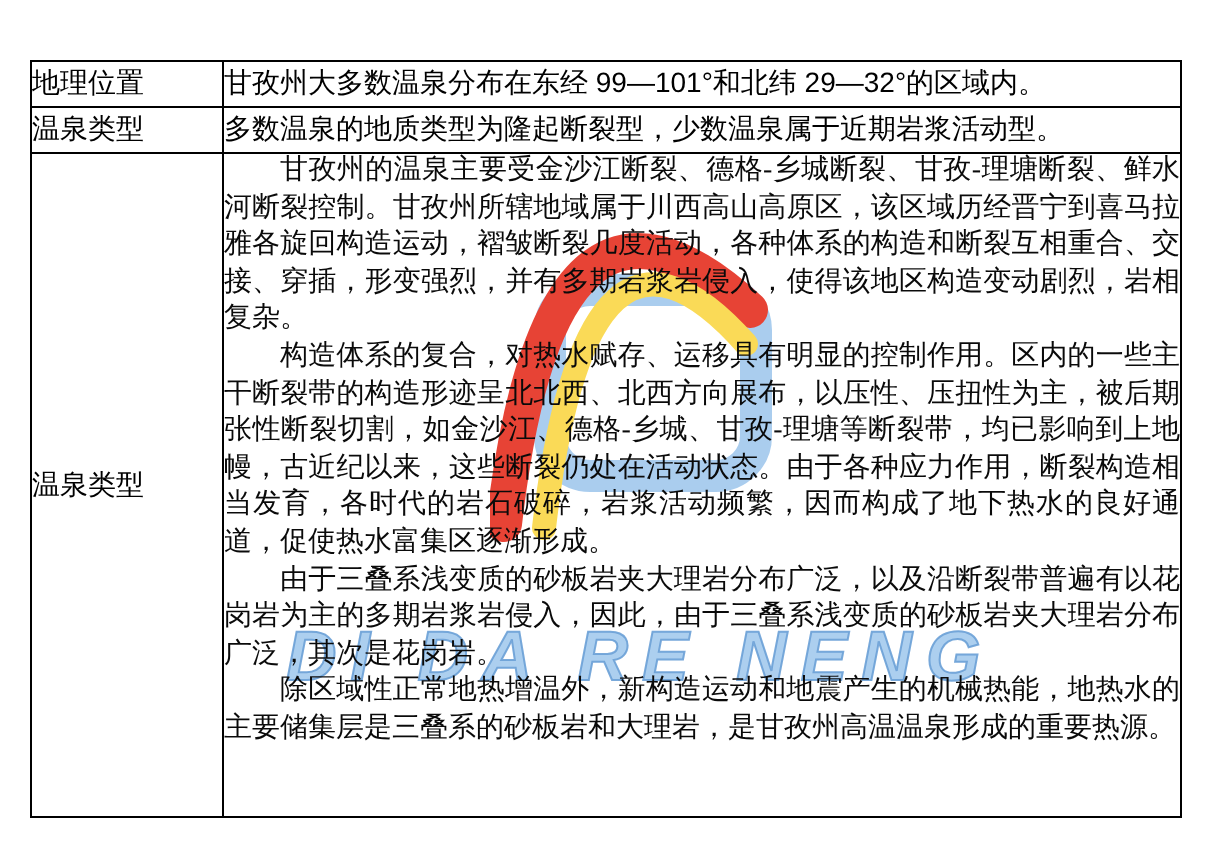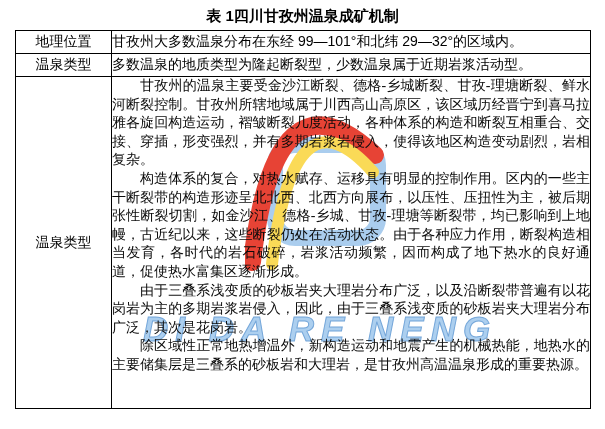--- a/index.html
+++ b/index.html
@@ -46,21 +46,21 @@
     background:transparent;
   }
   table.mech td{
     border:1px solid #000;
     font-size:14px;
     padding:0;
     background:transparent;
   }
   td.label-cell{
     width:95px;
-    text-align:center;
+    text-align:left;
     vertical-align:middle;
   }
   tr.simple-row td{height:22px;}
   td.center-cell{
     text-align:left;
     vertical-align:middle;
     padding:0 4px;
   }
   td.para-cell{
     vertical-align:top;
@@ -83,21 +83,20 @@
 
   <div class="watermark">
     <svg class="wm-logo" viewBox="0 0 150 160" xmlns="http://www.w3.org/2000/svg">
       <rect x="30" y="33" width="103" height="93" rx="20" fill="none" stroke-width="16" stroke="#a6cbee"></rect>
       <path d="M 7 150 Q 30 -50 130 43" fill="none" stroke-width="18" stroke-linecap="round" stroke="#e6392b"></path>
       <path d="M 27 152 Q 48 -30 128 60" fill="none" stroke-width="12" stroke-linecap="round" stroke="#fad94f"></path>
     </svg>
     <div class="wm-en">DI DA RE NENG</div>
   </div>
 
-  <div class="doc-title">表 1四川甘孜州温泉成矿机制</div>
 
   <table class="mech">
     <tbody>
         <tr class="simple-row">
       <td class="label-cell">地理位置</td>
       <td class="center-cell">甘孜州大多数温泉分布在东经 99—101°和北纬 29—32°的区域内。</td>
     </tr>
     <tr class="simple-row">
       <td class="label-cell">温泉类型</td>
       <td class="center-cell">多数温泉的地质类型为隆起断裂型，少数温泉属于近期岩浆活动型。</td>

